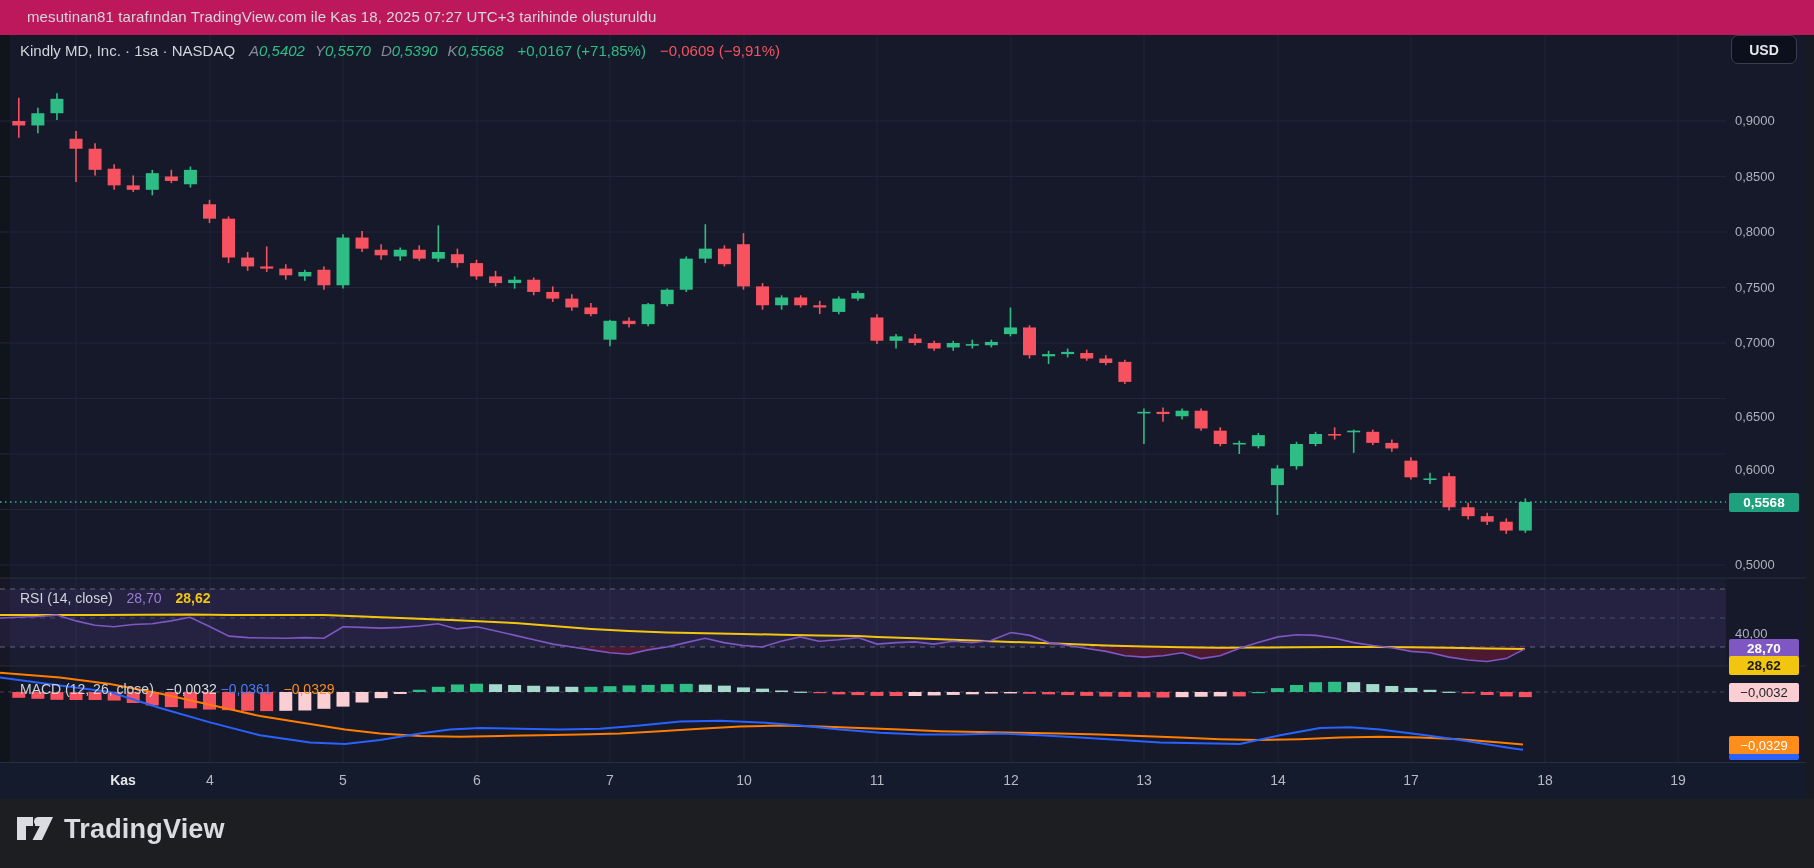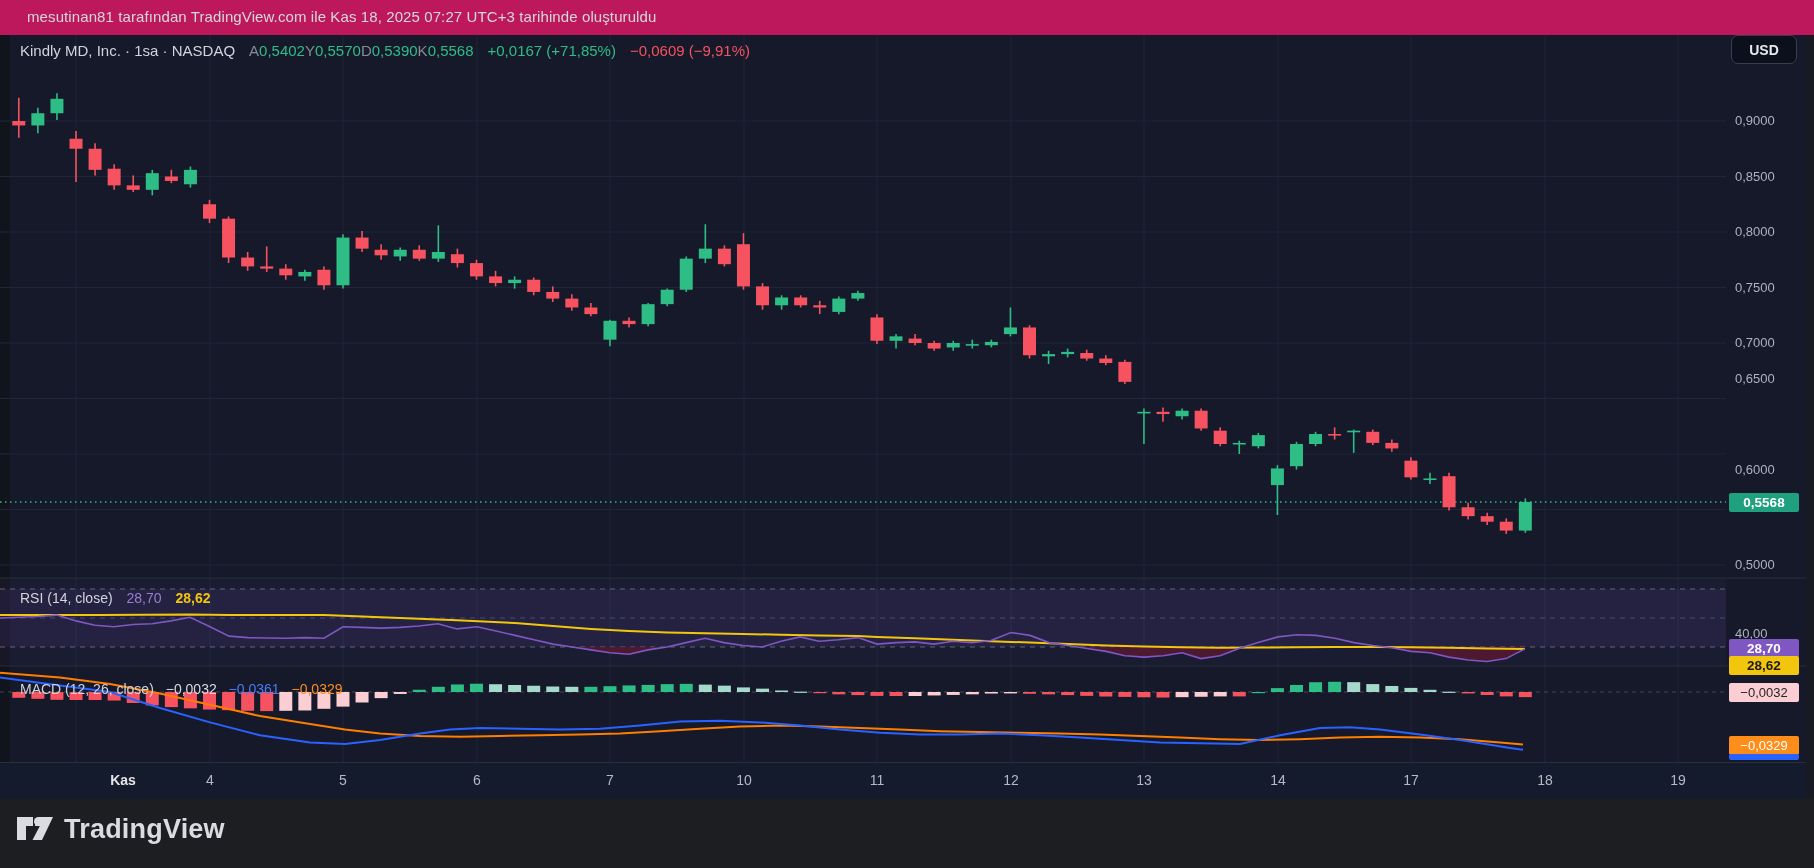--- a/index.html
+++ b/index.html
@@ -8,33 +8,33 @@
   
   #topbar{position:absolute;left:0;top:0;width:1814px;height:35px;background:#be185d;}
   #topbar .attr{position:absolute;left:27px;top:8px;font-size:15px;color:#d6d8dc;letter-spacing:.1px;}
   
   #chart{position:absolute;left:0;top:35px;width:1814px;height:763px;background:#15192a;}
   #leftpad{position:absolute;left:0;top:0;width:10px;height:763px;background:#11141d;}
   #rightpad{position:absolute;left:1806px;top:0;width:8px;height:763px;background:#171a22;}
   svg.layer{position:absolute;left:0;top:0;}
   
   #symhdr{position:absolute;left:20px;top:7px;font-size:15px;color:#d1d4dc;display:flex;gap:14px;align-items:baseline;white-space:nowrap;z-index:5;}
-  #symhdr .fields{display:flex;}
+  #symhdr .fields{display:flex;gap:10px;font-style:italic;}
   #symhdr .fl{color:#868b98;}
   #symhdr .fv{color:#2ebd85;}
   #symhdr .chg{color:#2ebd85;}
   #symhdr .chg2{color:#f7525f;}
   
   #usdbtn{position:absolute;left:1731px;top:0px;width:64px;height:27px;background:#0c101c;border:1px solid #3a3e4a;border-radius:7px;color:#e8e9ec;font-size:14px;font-weight:bold;display:flex;align-items:center;justify-content:center;z-index:6;}
   
   .ptitle{position:absolute;font-size:14px;color:#d1d4dc;white-space:nowrap;z-index:5;}
   .ptitle .v-purple{color:#9b7dd4;margin-left:10px;}
   .ptitle .v-yellow{color:#f2c60f;margin-left:10px;font-weight:bold;}
   .ptitle .v-white{color:#d8d9dd;margin-left:8px;}
-  .ptitle .v-blue{color:#4a7bf7;margin-left:8px;}
+  .ptitle .v-blue{color:#4a7bf7;}
   .ptitle .v-orange{color:#ff8c1a;margin-left:8px;}
   
   .axlabel{position:absolute;left:1735px;font-size:13px;color:#aeb2bc;z-index:4;}
   .badge{position:absolute;left:1729px;width:70px;font-size:13px;text-align:center;border-radius:2px;z-index:6;padding:2px 0;}
   #tag-last{background:#1fa07e;color:#fff;font-weight:bold;font-size:13.5px;}
   #tag-rsi{background:#7e57c2;color:#fff;font-weight:bold;font-size:13.5px;}
   #tag-rsima{background:#f2c60f;color:#1b1b1b;font-weight:bold;font-size:13.5px;}
   #tag-hist{background:#fbced3;color:#242424;}
   #tag-sig{background:#ff8d1a;color:#fff;}
   #tag-macd{background:#2962ff;height:6px;padding:0;}
@@ -548,21 +548,21 @@
       <span class="v-blue">−0,0361</span>
       <span class="v-orange">−0,0329</span>
     </div>
 
     <div id="paxis-labels">
         <div class="axlabel" style="top: 78px;">0,9000</div>
         <div class="axlabel" style="top: 133.5px;">0,8500</div>
         <div class="axlabel" style="top: 189px;">0,8000</div>
         <div class="axlabel" style="top: 244.5px;">0,7500</div>
         <div class="axlabel" style="top: 300px;">0,7000</div>
-        <div class="axlabel" style="top: 336px;">0,6500</div>
+        <div class="axlabel" style="top: 374px;">0,6500</div>
         <div class="axlabel" style="top: 427px;">0,6000</div>
         <div class="axlabel" style="top: 522px;">0,5000</div>
       </div>
 
     <div class="axlabel" style="top:591px;">40,00</div>
 
     <div class="badge" id="tag-last" style="top:458px;">0,5568</div>
     <div class="badge" id="tag-rsi" style="top:604px;">28,70</div>
     <div class="badge" id="tag-rsima" style="top:621px;">28,62</div>
     <div class="badge" id="tag-hist" style="top:648px;">−0,0032</div>

